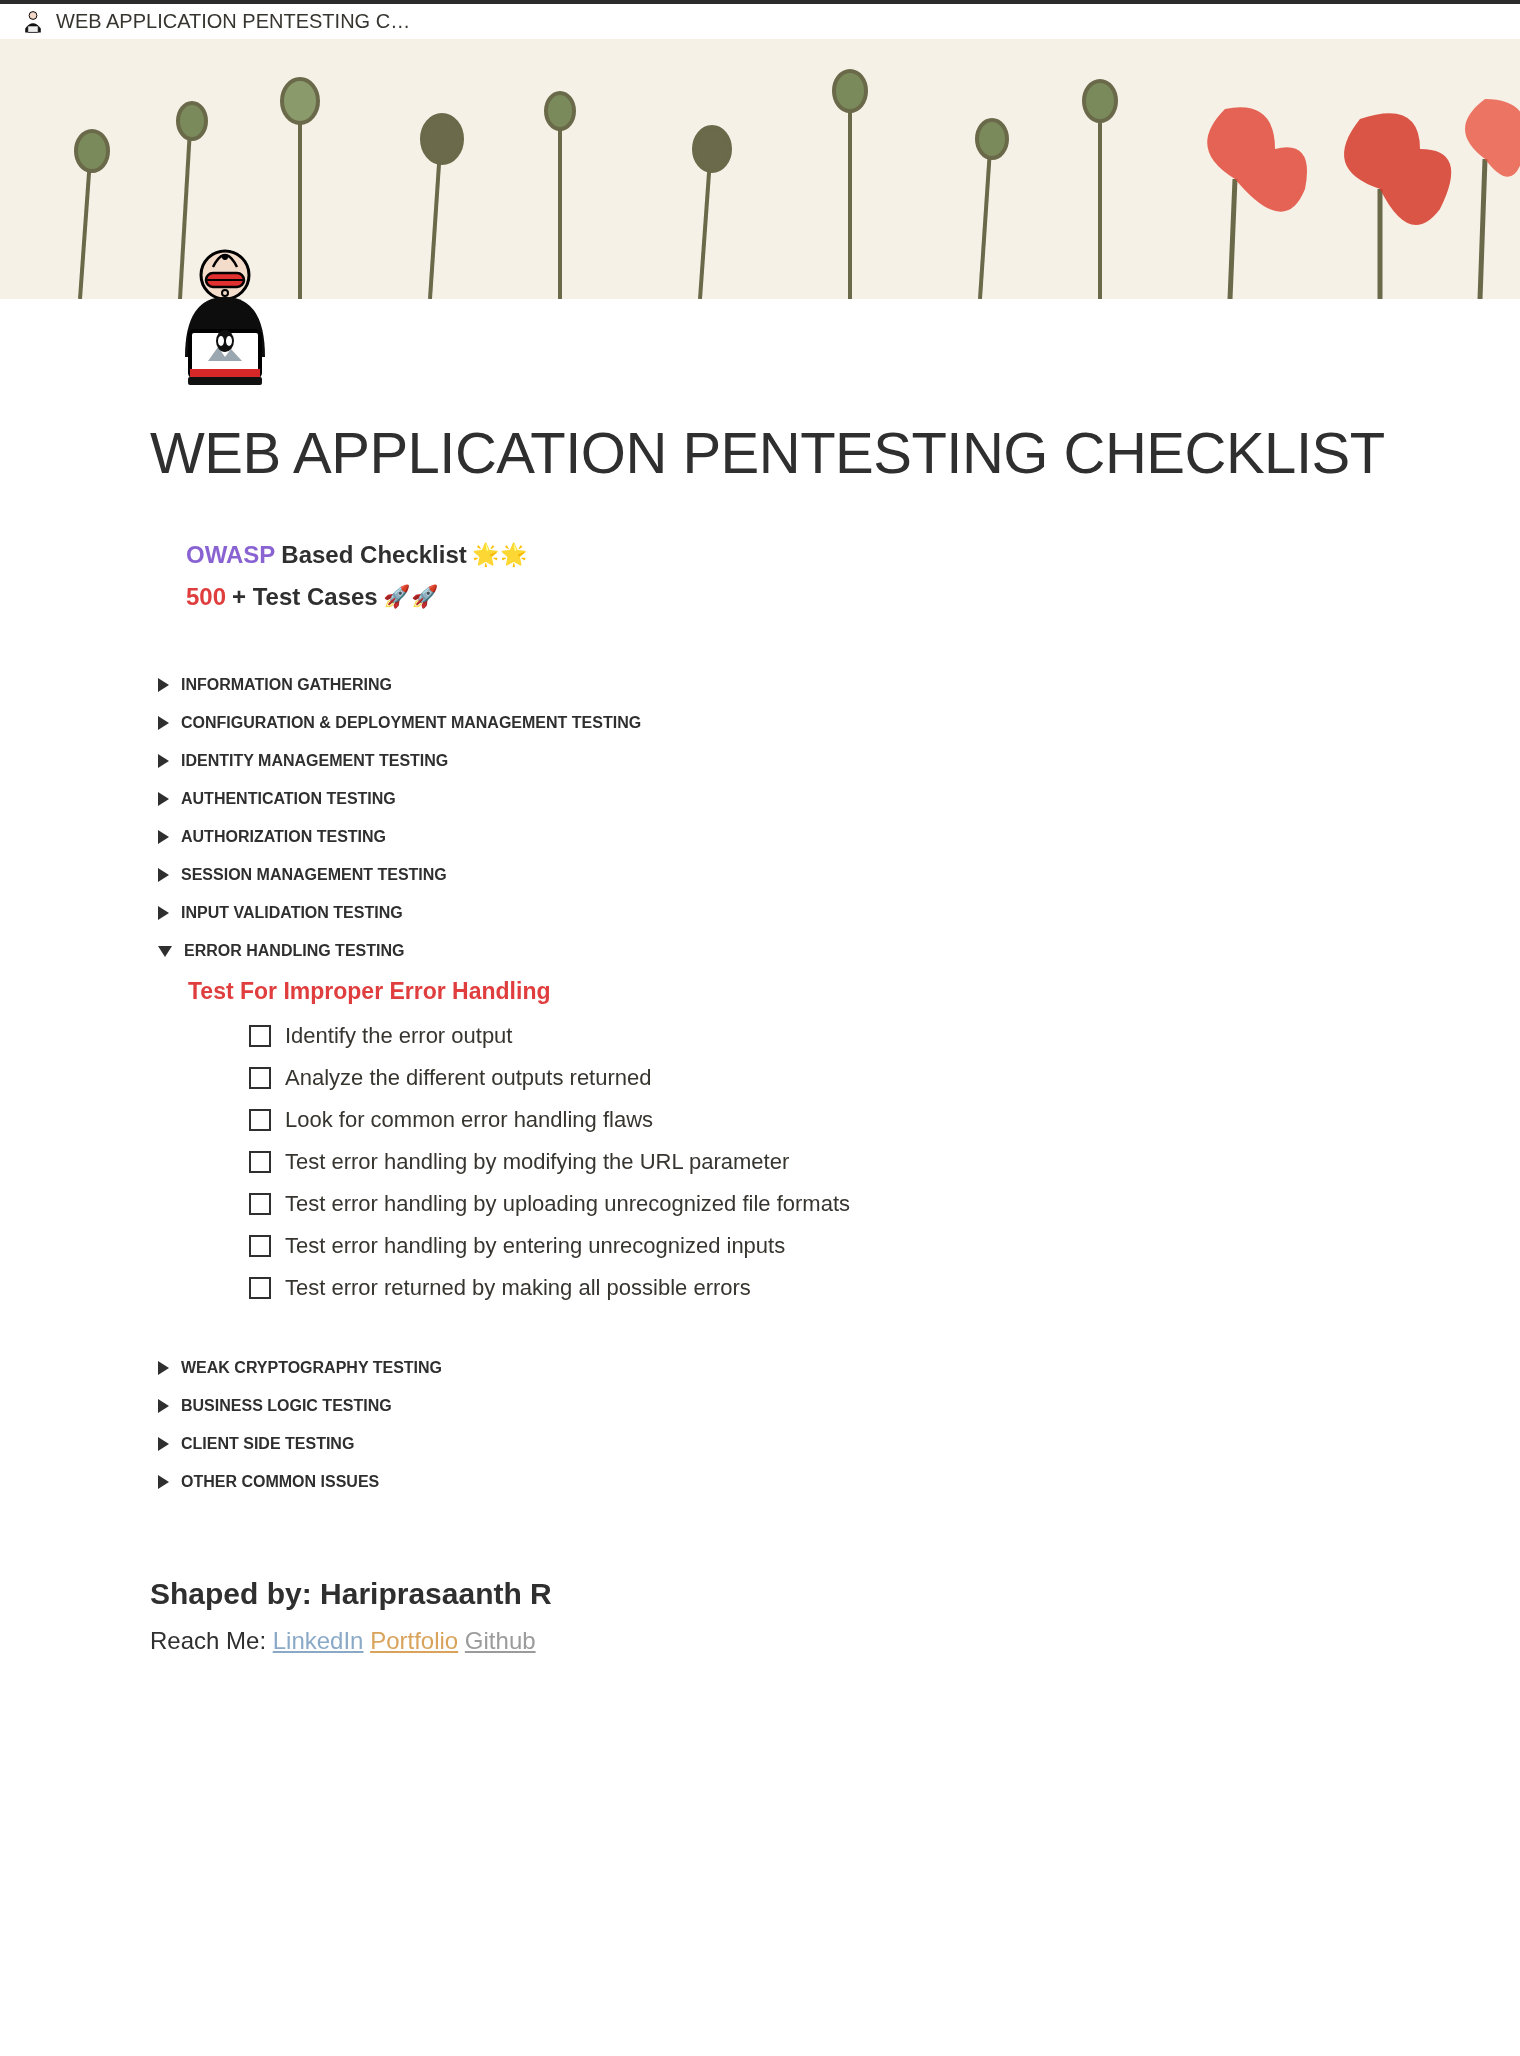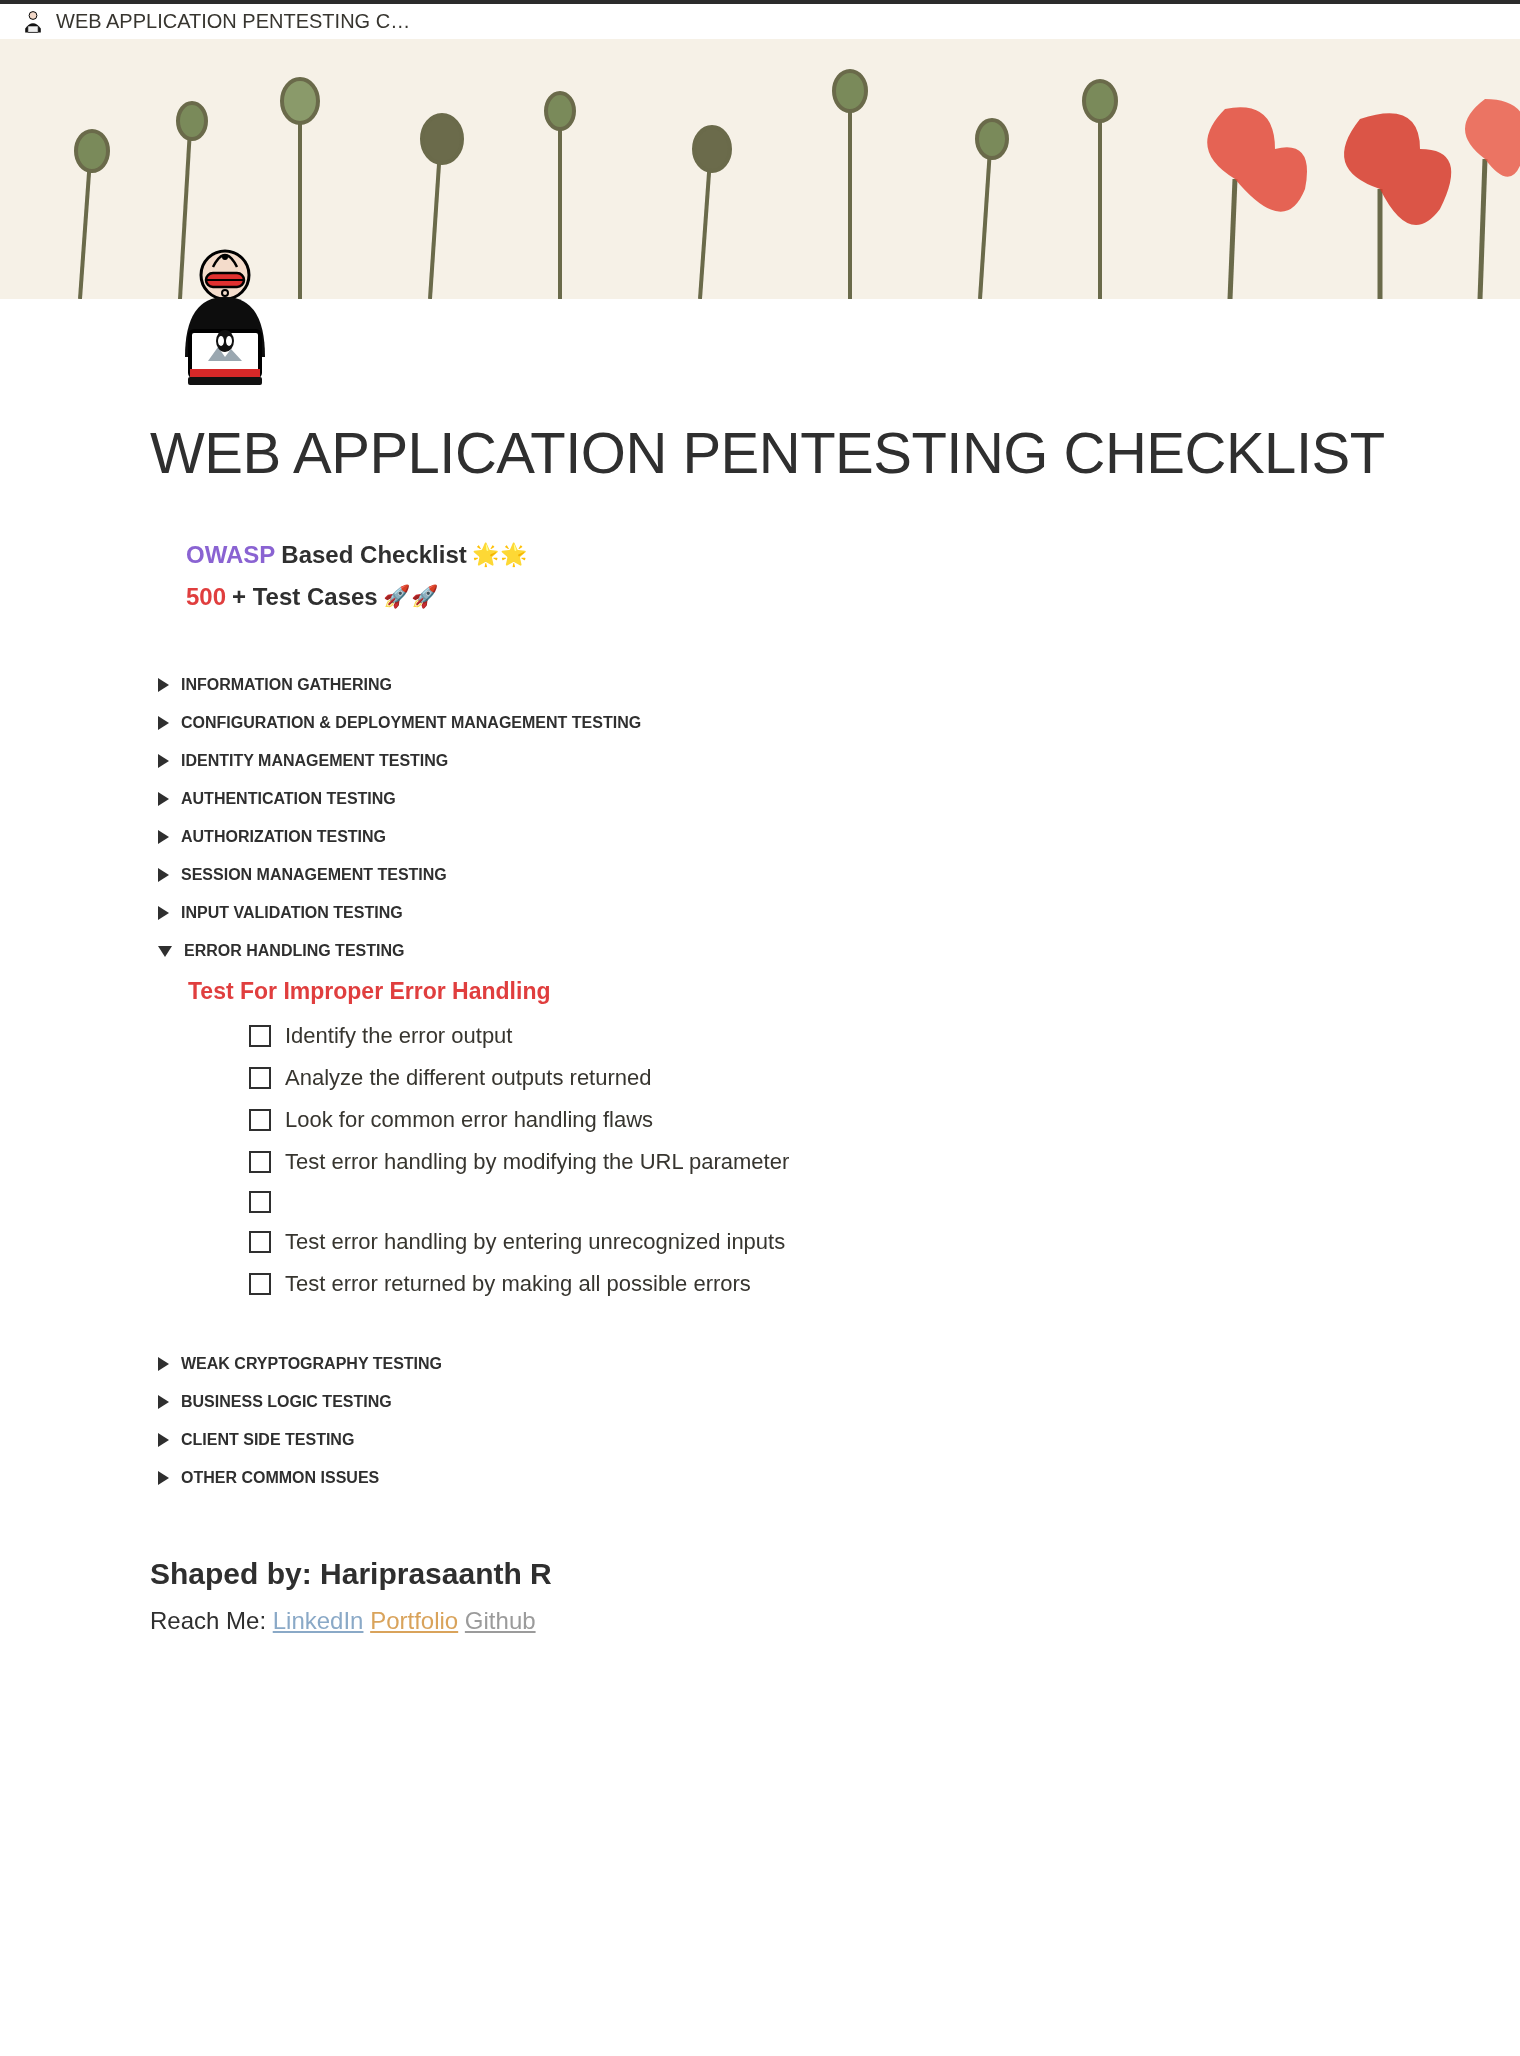--- a/index.html
+++ b/index.html
@@ -102,21 +102,21 @@
     padding: 8px 17px;
     font-size: 22px;
     color: #37352f;
   }
   .box {
     width: 22px; height: 22px;
     border: 2.5px solid #2f2f2f;
     flex-shrink: 0;
     cursor: pointer;
   }
-  .footer { margin-top: 60px; }
+  .footer { margin-top: 76px; }
   .shaped {
     font-size: 30px;
     font-weight: 800;
     color: #2f2f2f;
     margin-bottom: 16px;
   }
   .reach {
     font-size: 24px;
     font-weight: 400;
     color: #2f2f2f;
@@ -257,20 +257,21 @@
         <div class="check">
           <div class="box"></div>
           <span>Look for common error handling flaws</span>
         </div>
         <div class="check">
           <div class="box"></div>
           <span>Test error handling by modifying the URL parameter</span>
         </div>
         <div class="check">
           <div class="box"></div>
+          <span>Test error handling by uploading unrecognized file formats</span>
         </div>
         <div class="check">
           <div class="box"></div>
           <span>Test error handling by entering unrecognized inputs</span>
         </div>
         <div class="check">
           <div class="box"></div>
           <span>Test error returned by making all possible errors</span>
         </div>
       </div>

